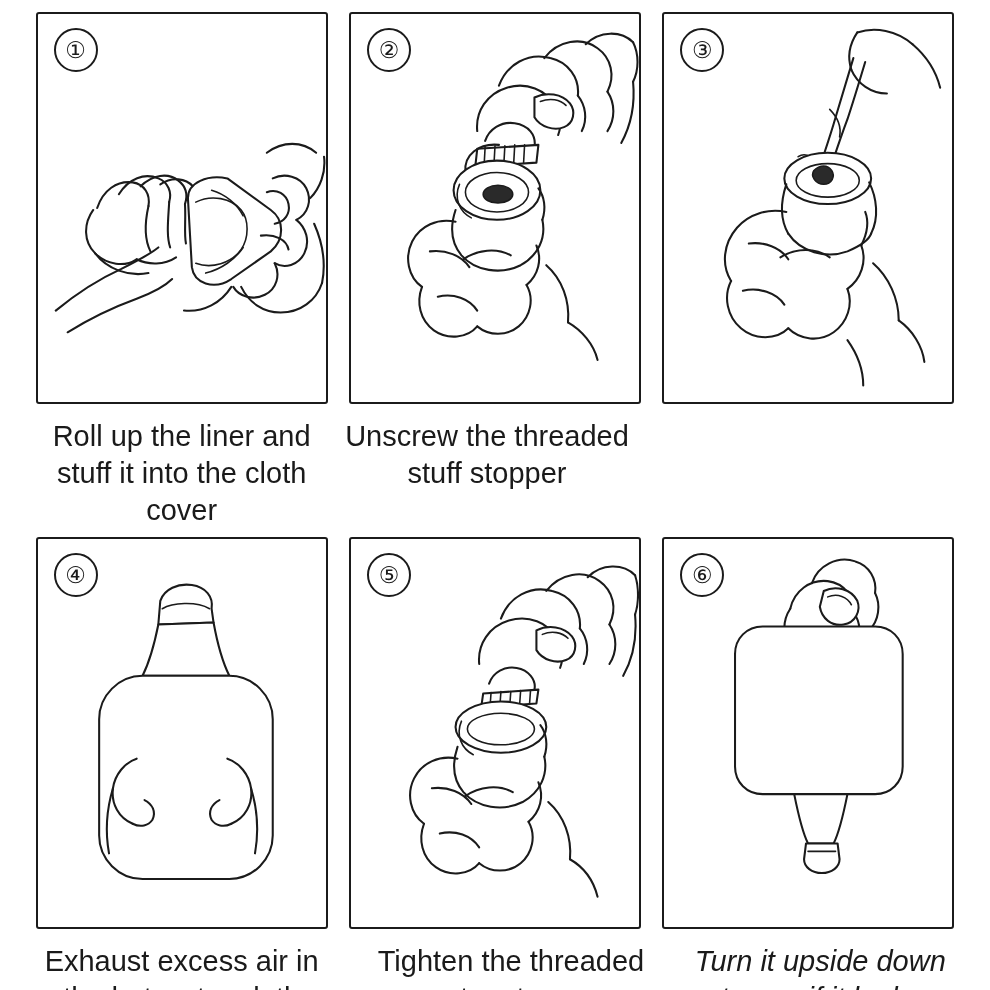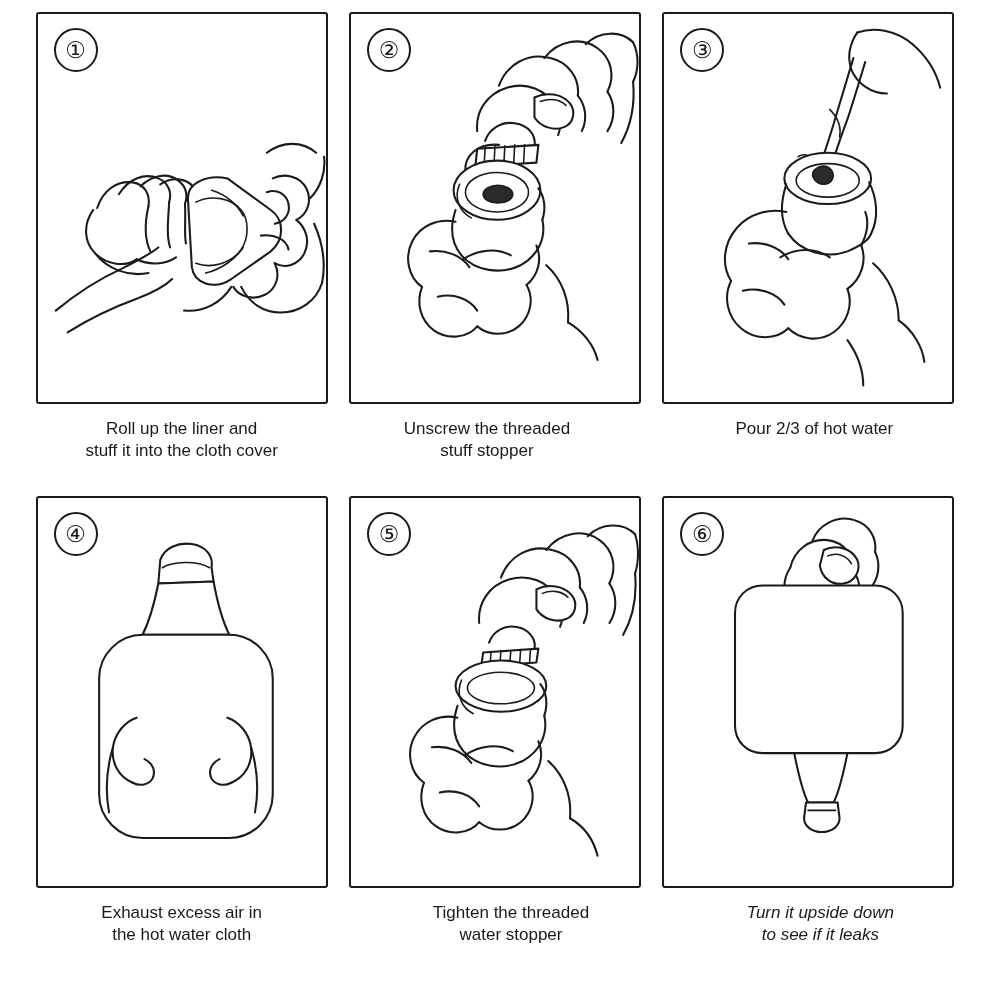--- a/index.html
+++ b/index.html
@@ -66,21 +66,21 @@
     justify-content: center;
     font-size: 23px;
     line-height: 1;
     color: #1b1b1b;
     background: rgba(255,255,255,0.9);
     z-index: 5;
   }
   .caption {
     margin-top: 14px;
     text-align: center;
-    font-size: 17px;
+    font-size: 29px;
     line-height: 1.28;
     color: #1a1a1a;
     width: 300px;
     white-space: pre-line;
   }
   .cap-2 { position: relative; left: -8px; }
   .cap-3 { position: relative; left: 6px; }
   .cap-5 { position: relative; left: 16px; }
   .cap-6 { position: relative; left: 12px; font-style: italic; }
   .line { fill: none; stroke: #1b1b1b; stroke-width: 2.1; stroke-linecap: round; stroke-linejoin: round; }
@@ -215,21 +215,20 @@
           <path class="line" d="M186 278 C200 268 206 250 200 234"></path>
           <path class="line" d="M200 234 C206 222 208 210 204 200"></path>
           <path class="line" d="M86 232 C102 230 118 236 126 248"></path>
           <path class="line" d="M80 280 C96 276 114 282 122 294"></path>
           <path class="line" d="M118 246 C134 236 154 236 168 246"></path>
           <path class="line" d="M212 252 C228 266 238 288 238 310"></path>
           <path class="line" d="M238 310 C252 320 262 336 264 352"></path>
           <path class="line" d="M186 330 C196 344 202 360 202 376"></path>
         </svg>
       </div>
-      <div class="caption cap-3">Pour 2/3 of hot water</div>
     </div>
 
     <div class="cell">
       <div class="panel">
         <div class="badge">④</div>
         <svg viewBox="0 0 292 392">
 
           <path class="fillw" d="M124 62 C128 50 142 44 156 46 C170 48 178 58 176 70 L178 84 L122 86 Z"></path>
           <path class="thin" d="M126 70 C136 64 160 62 174 70"></path>
 

